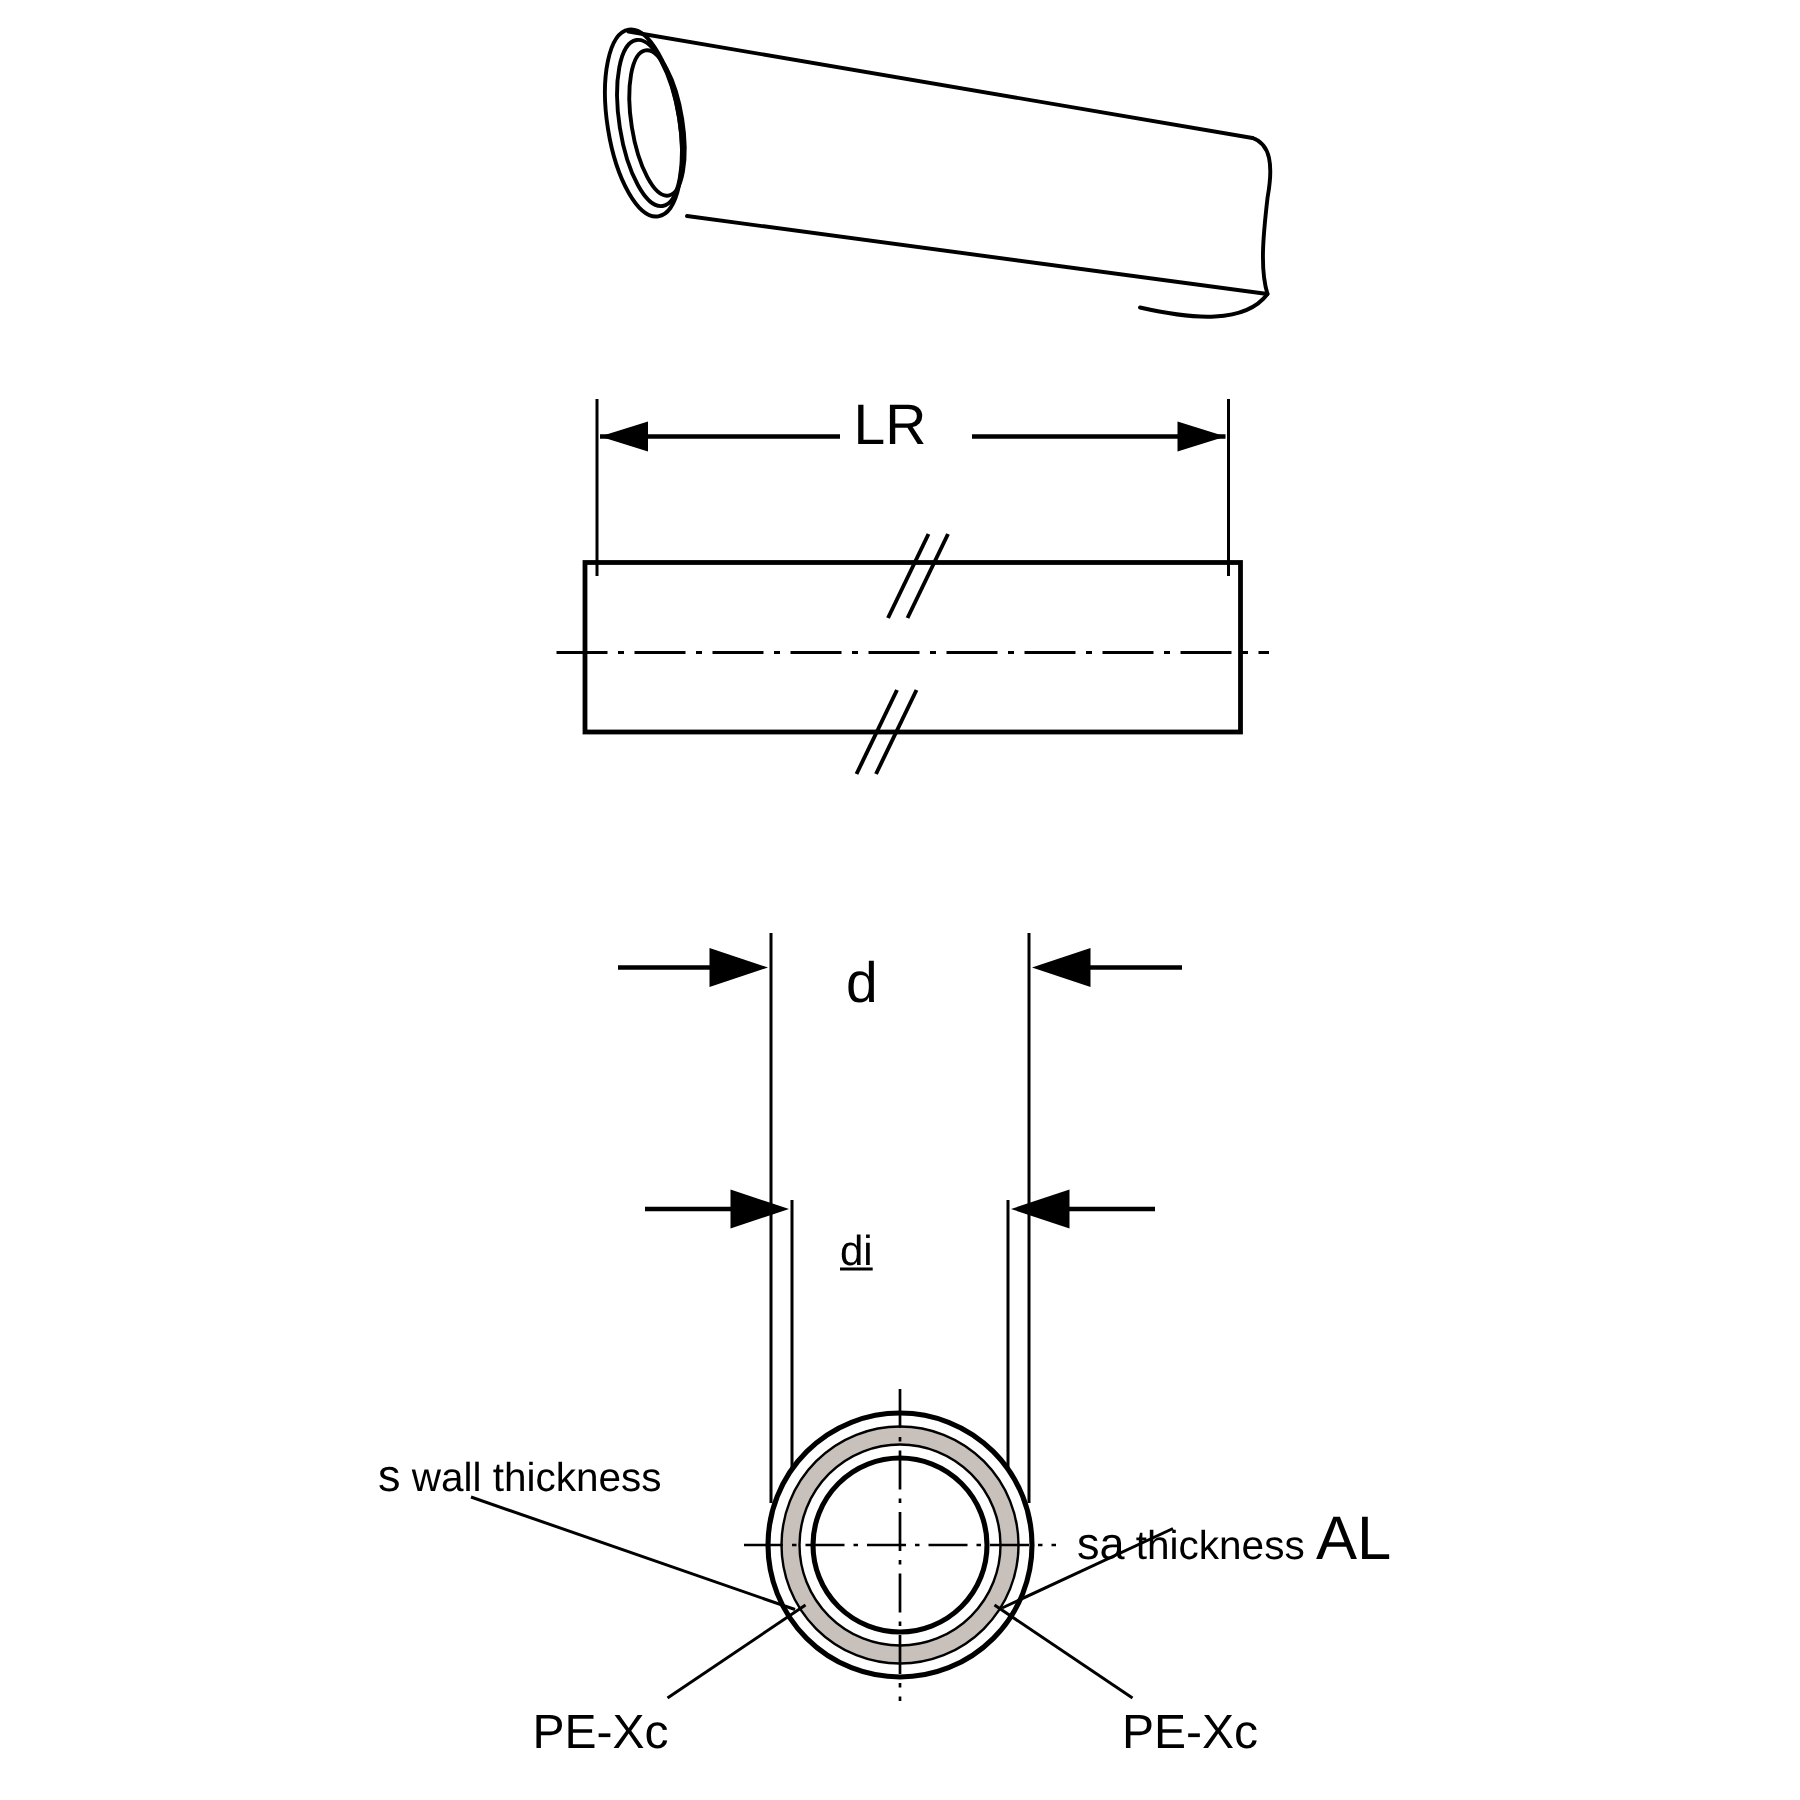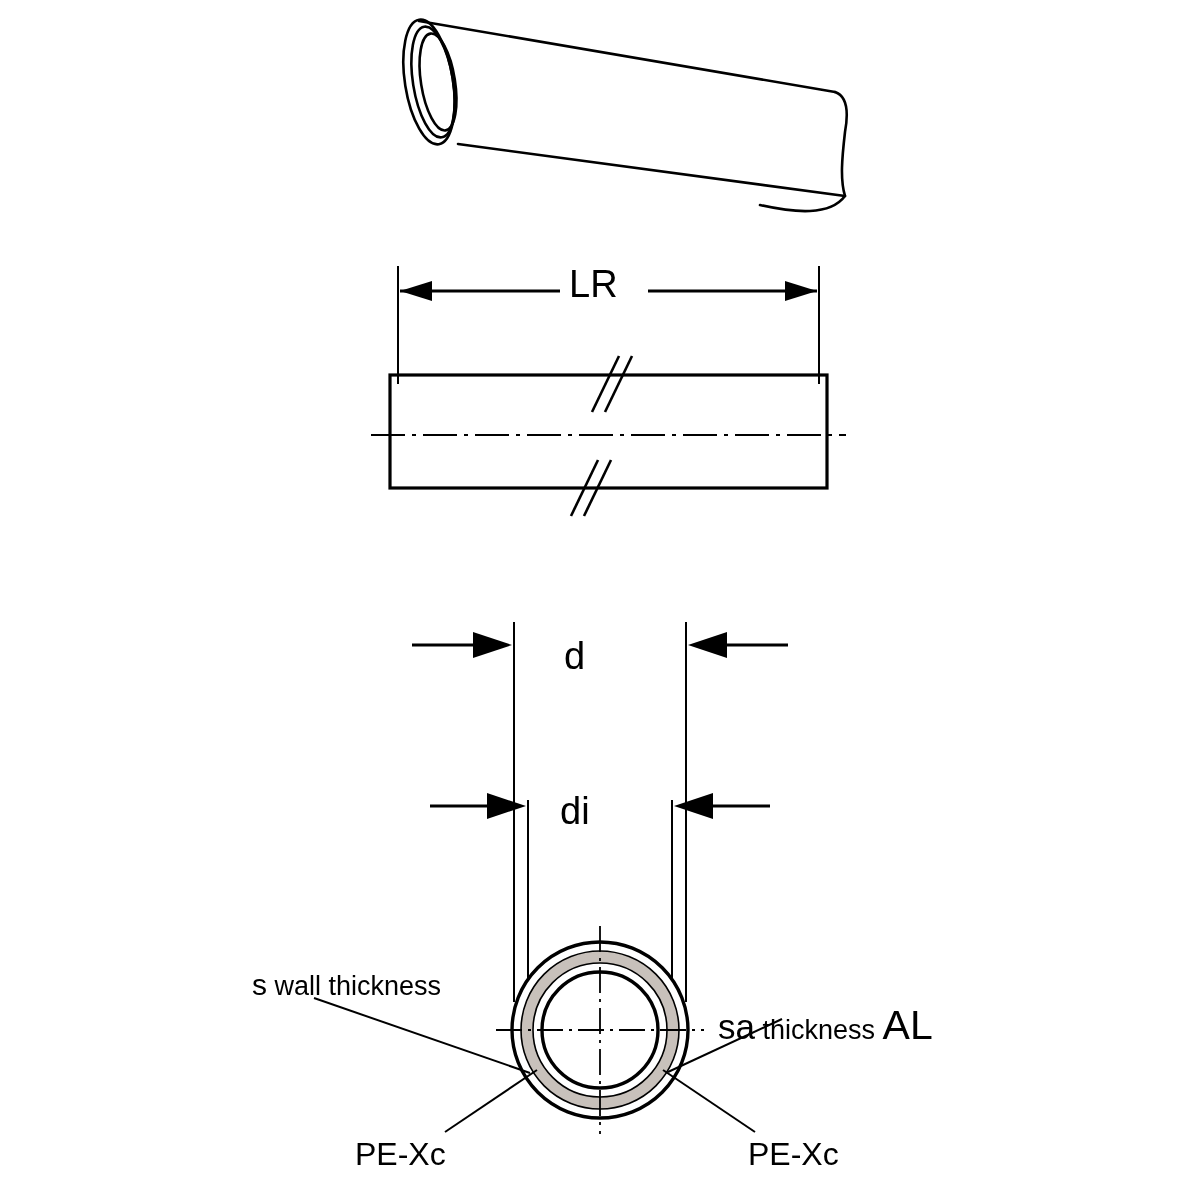--- a/index.html
+++ b/index.html
@@ -26,25 +26,25 @@
     width: 1200px;
     height: 1200px;
   }
   .lbl {
     position: absolute;
     white-space: nowrap;
     line-height: 1;
   }
   .lbl-lr   { left: 569px; top: 265px; font-size: 38px; }
   .lbl-d    { left: 564px; top: 637px; font-size: 38px; }
-  .lbl-di   { left: 560px; top: 792px; font-size: 38px; }
+  .lbl-di   { left: 560px; top: 820px; font-size: 28px; text-decoration: underline; }
   .lbl-s    { left: 252px; top: 970px; font-size: 27px; }
   .lbl-s .big { font-size: 30px; }
   .lbl-sa   { left: 718px; top: 1005px; font-size: 27px; }
-  .lbl-sa .big { font-size: 35px; }
+  .lbl-sa .big { font-size: 30px; }
   .lbl-sa .al { font-size: 41px; }
   .lbl-pex-l { left: 355px; top: 1138px; font-size: 32px; }
   .lbl-pex-r { left: 748px; top: 1138px; font-size: 32px; }
 </style>
 </head>
 <body>
 
 <div id="stage">
 
   <svg id="drawing" viewBox="0 0 1200 1200">

